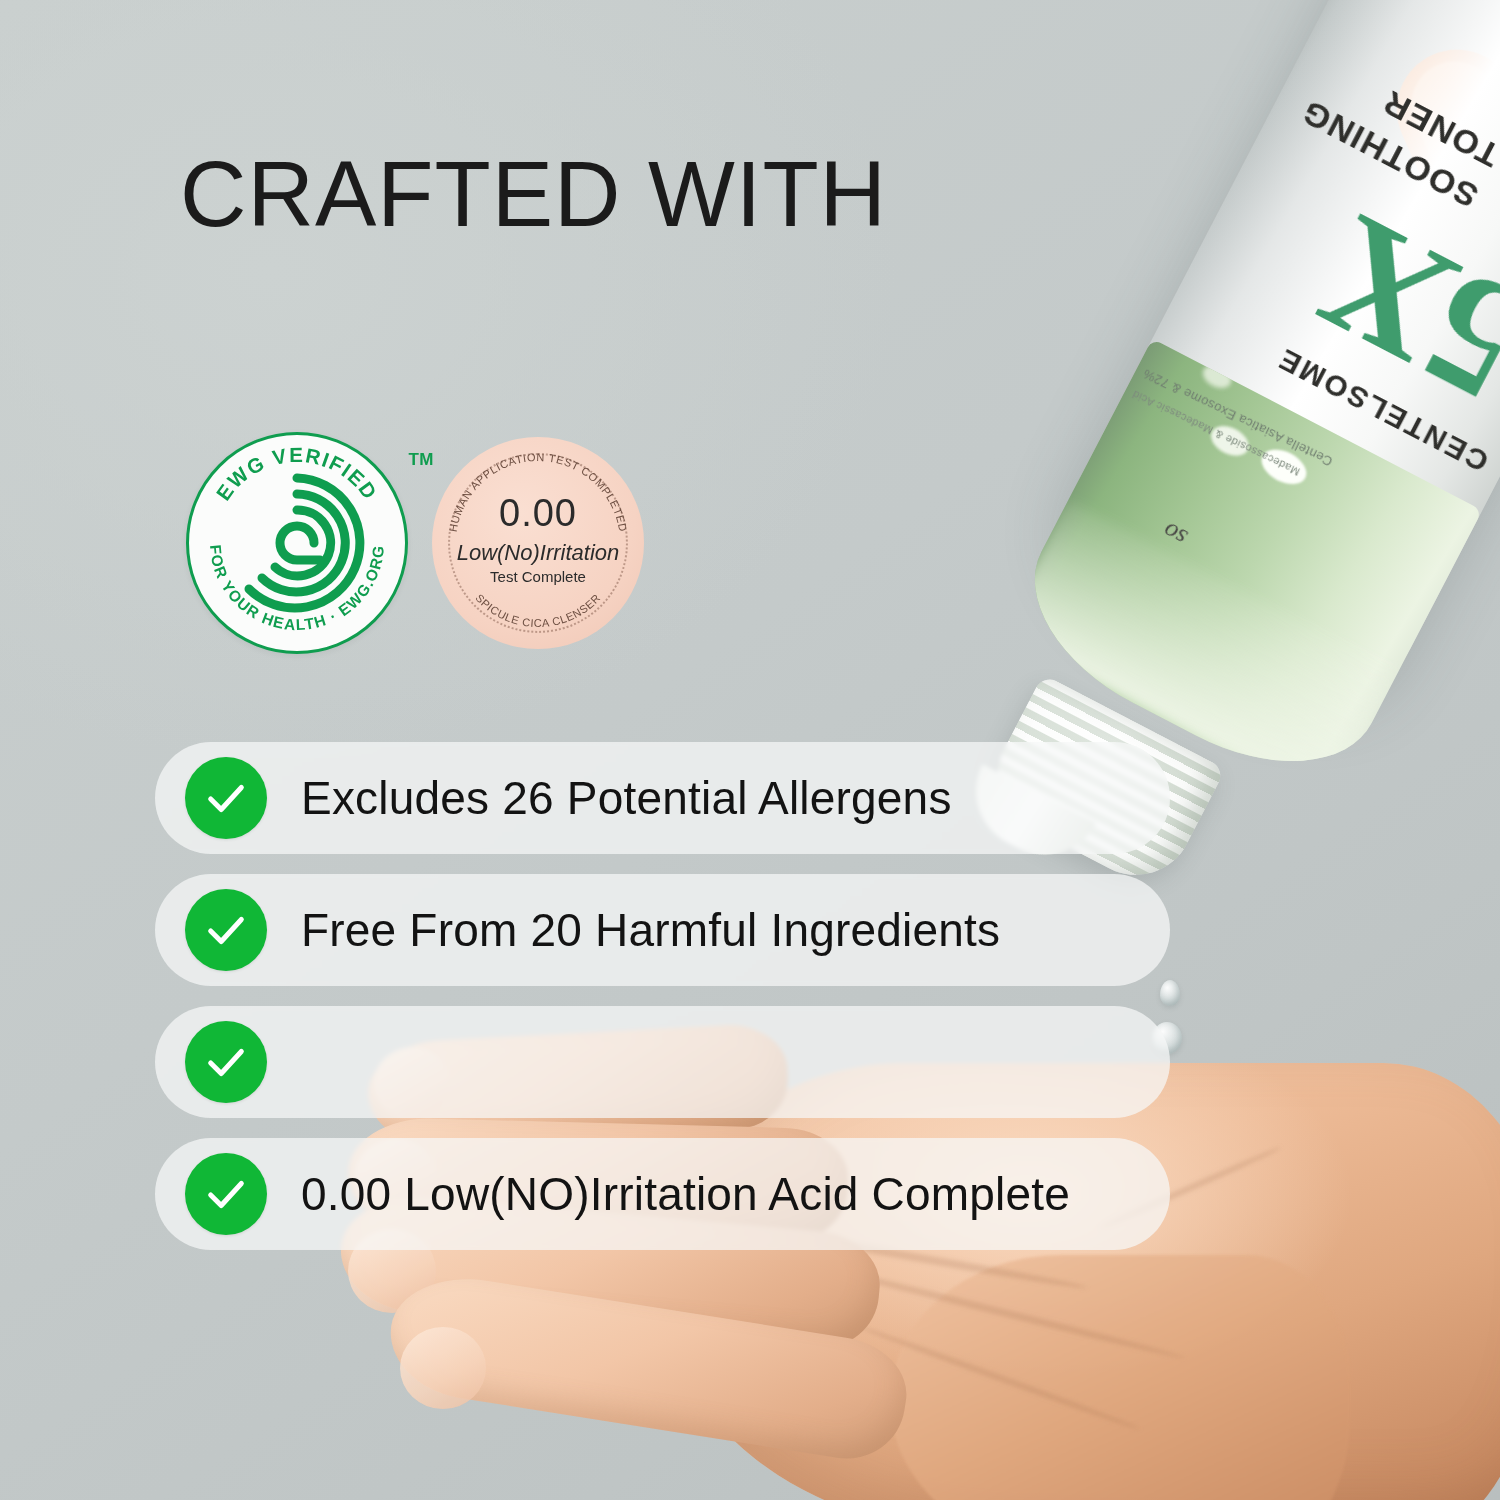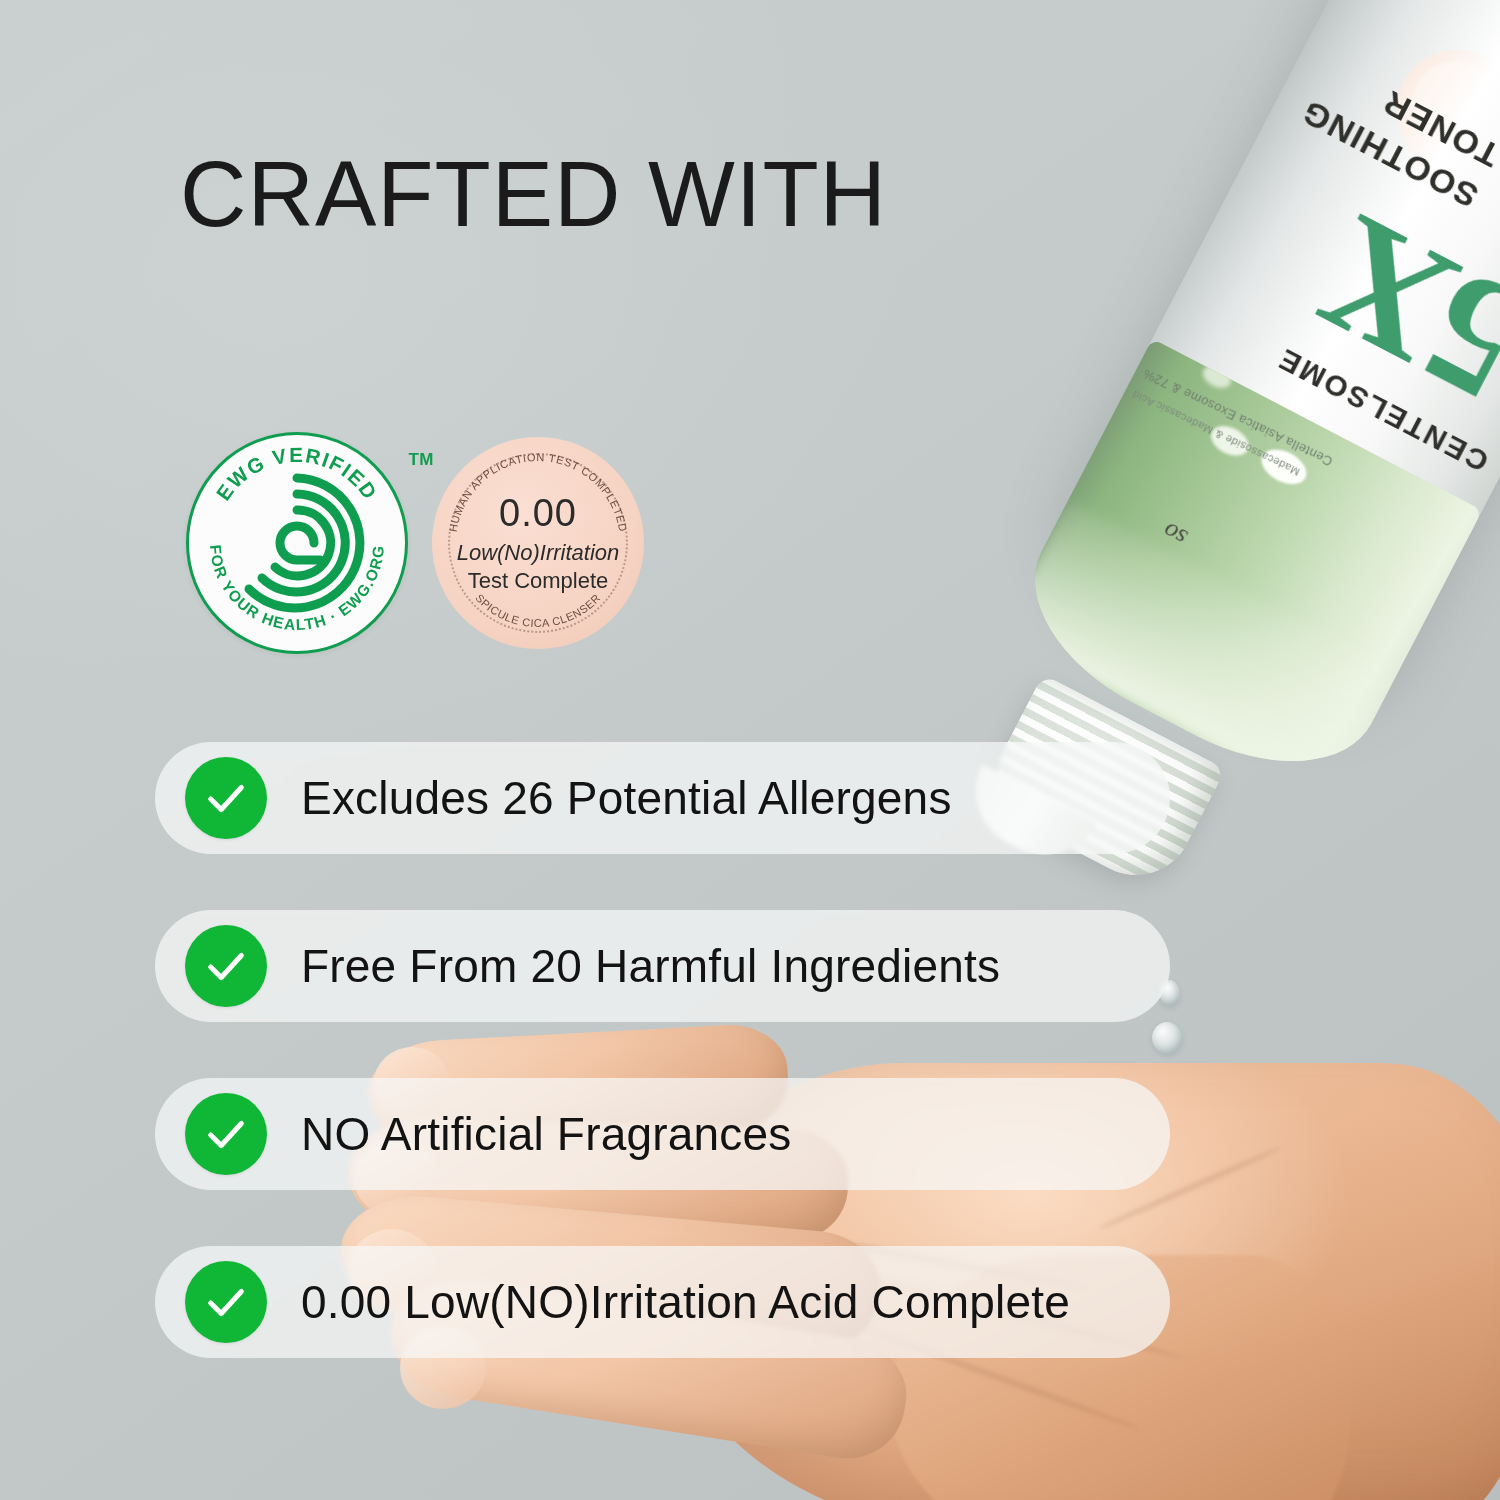--- a/index.html
+++ b/index.html
@@ -264,28 +264,28 @@
     position:absolute; inset:16px; border-radius:50%;
     border:2px dotted rgba(120,80,64,.45);
   }
   .irr svg{ position:absolute; inset:0; width:212px; height:212px; }
   .irr-center{
     position:absolute; left:0; right:0; top:56px;
     text-align:center; color:#2b2b2b;
   }
   .irr-num{ font-size:38px; font-weight:400; letter-spacing:1px; line-height:1.1; }
   .irr-l1{ font-size:22px; line-height:1.3; margin-top:4px;font-style:italic; }
-  .irr-l2{ font-size:22px; line-height:1.3; }
+  .irr-l2{ font-size:15px; line-height:1.3; }
 
   
   .features{ position:absolute; left:155px; top:742px; width:1015px; }
   .feature{
     position:relative;
     height:112px;
-    margin-bottom:56px;
+    margin-bottom:20px;
     border-radius:56px;
     background:rgba(247,248,248,.72);
     display:flex; align-items:center;
     padding-left:30px;
     backdrop-filter:blur(2px);
   }
   .feature:last-child{ margin-bottom:0; }
   .check{
     flex:0 0 auto;
     width:82px; height:82px; border-radius:50%;
@@ -431,21 +431,20 @@
       </span>
       <span class="feature-label">Free From 20 Harmful Ingredients</span>
     </div>
 
     <div class="feature">
       <span class="check">
         <svg viewBox="0 0 24 24" fill="none" stroke="#ffffff" stroke-width="2.6" stroke-linecap="round" stroke-linejoin="round">
             <path d="M4 12.5 L9.5 18 L20 6.5"></path>
           </svg>
       </span>
-      <span class="feature-label">NO Artificial Fragrances</span>
     </div>
 
     <div class="feature">
       <span class="check">
         <svg viewBox="0 0 24 24" fill="none" stroke="#ffffff" stroke-width="2.6" stroke-linecap="round" stroke-linejoin="round">
             <path d="M4 12.5 L9.5 18 L20 6.5"></path>
           </svg>
       </span>
       <span class="feature-label">0.00 Low(NO)Irritation Acid Complete</span>
     </div>

